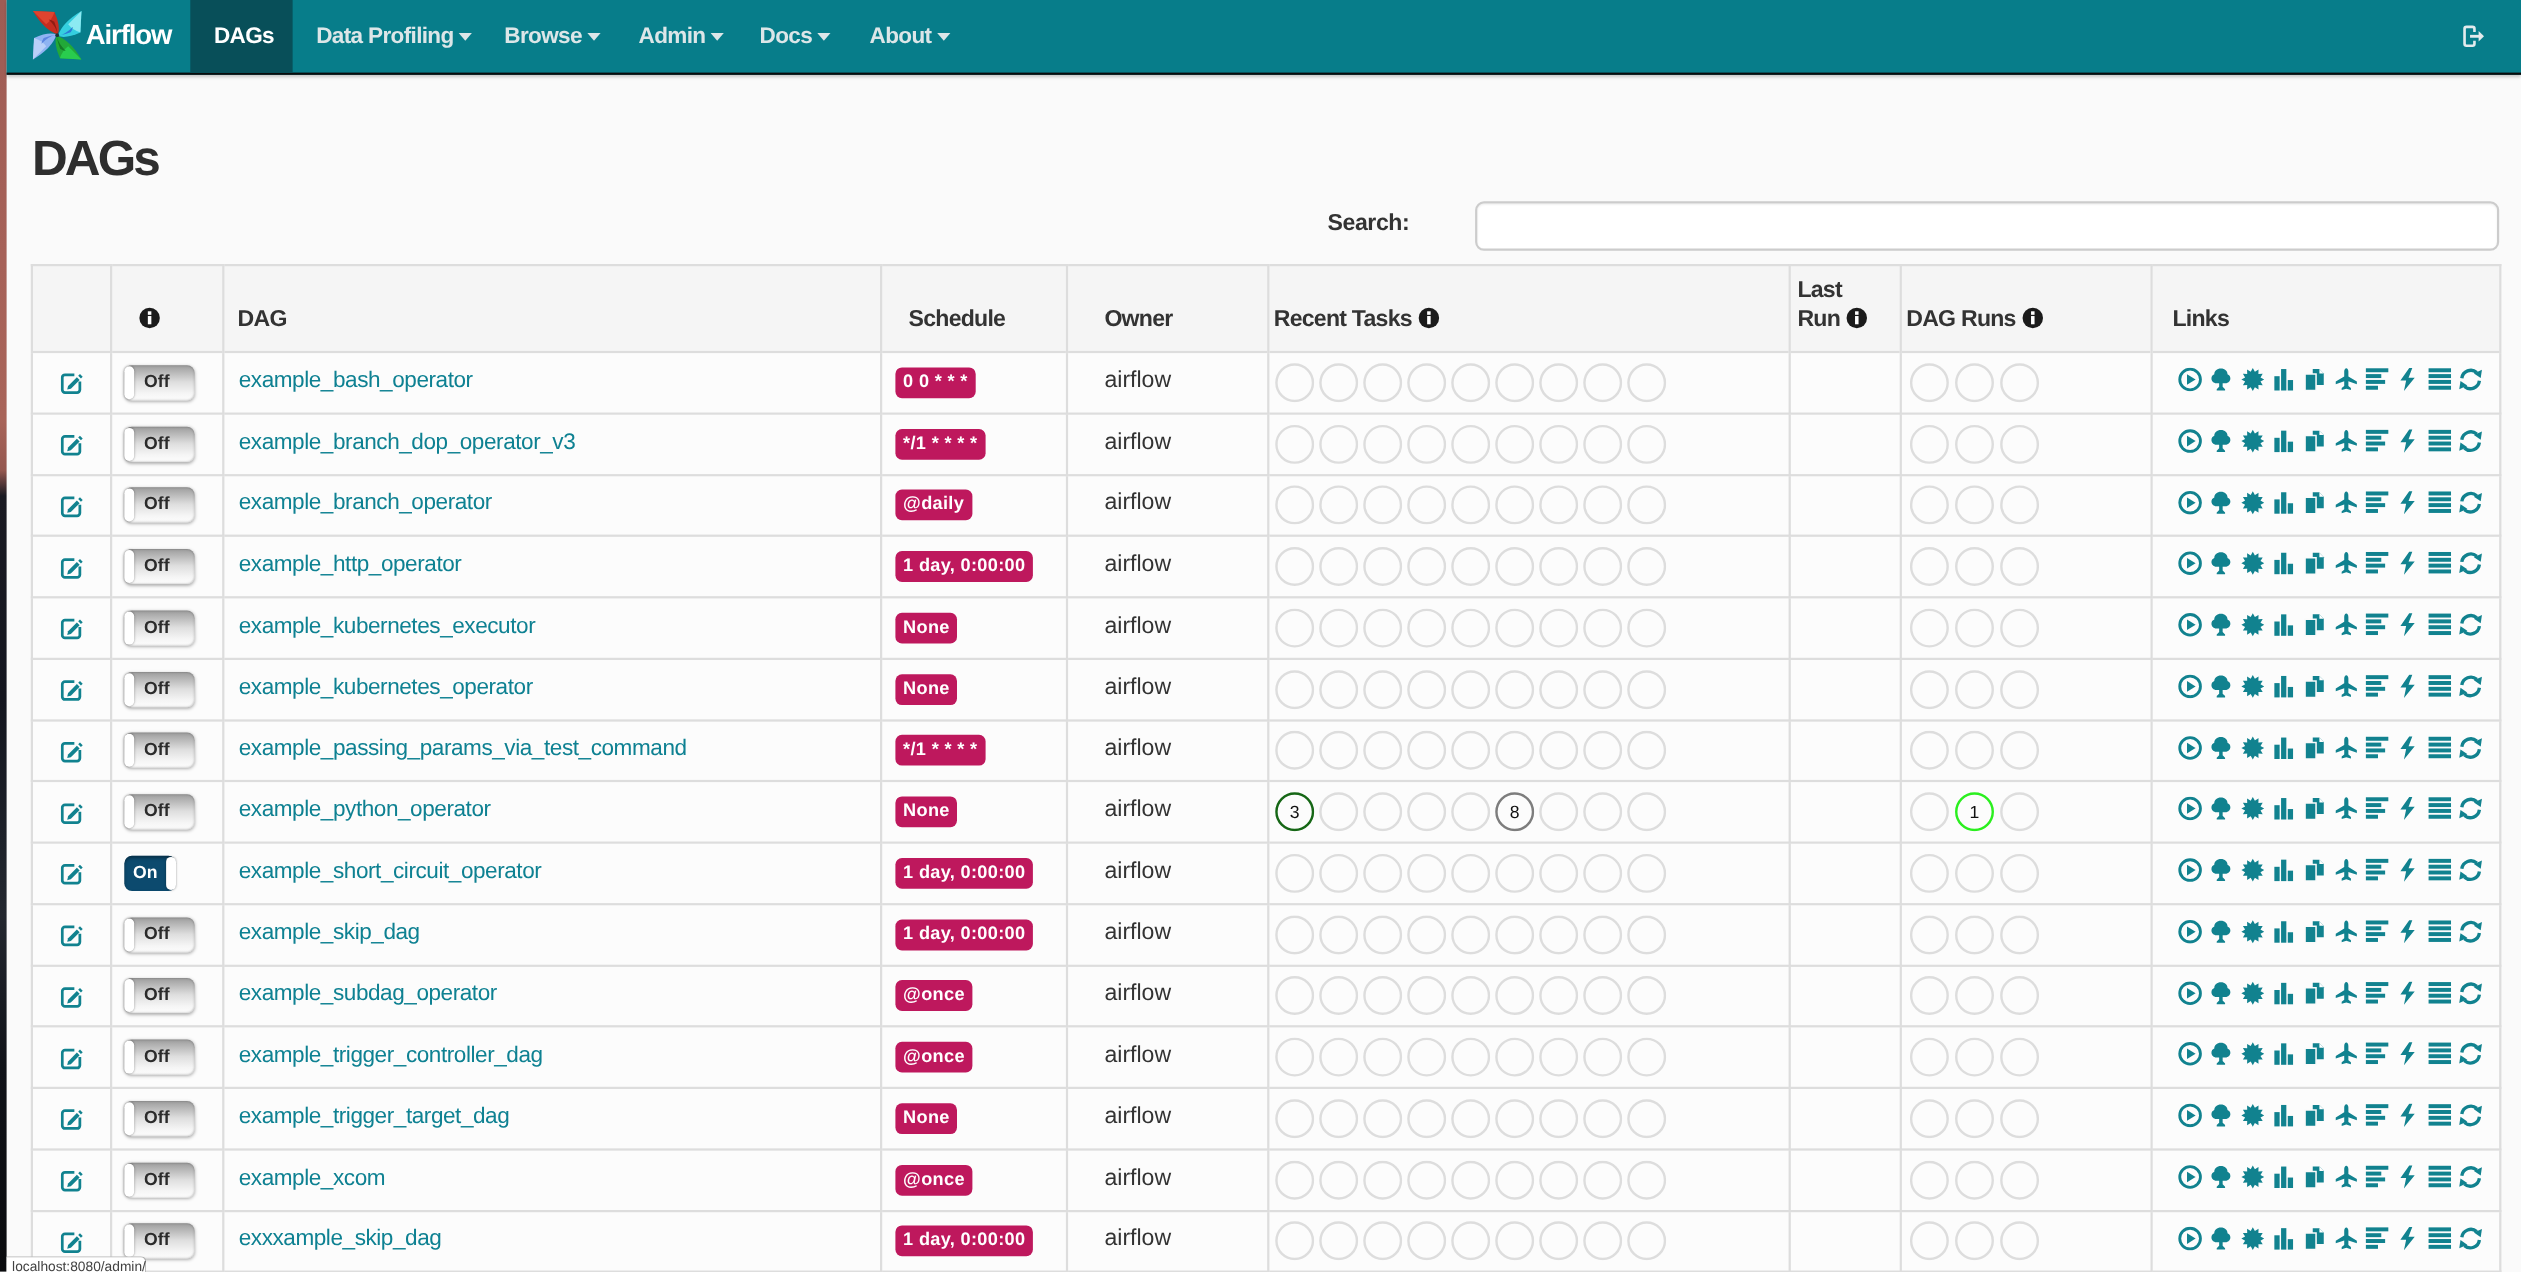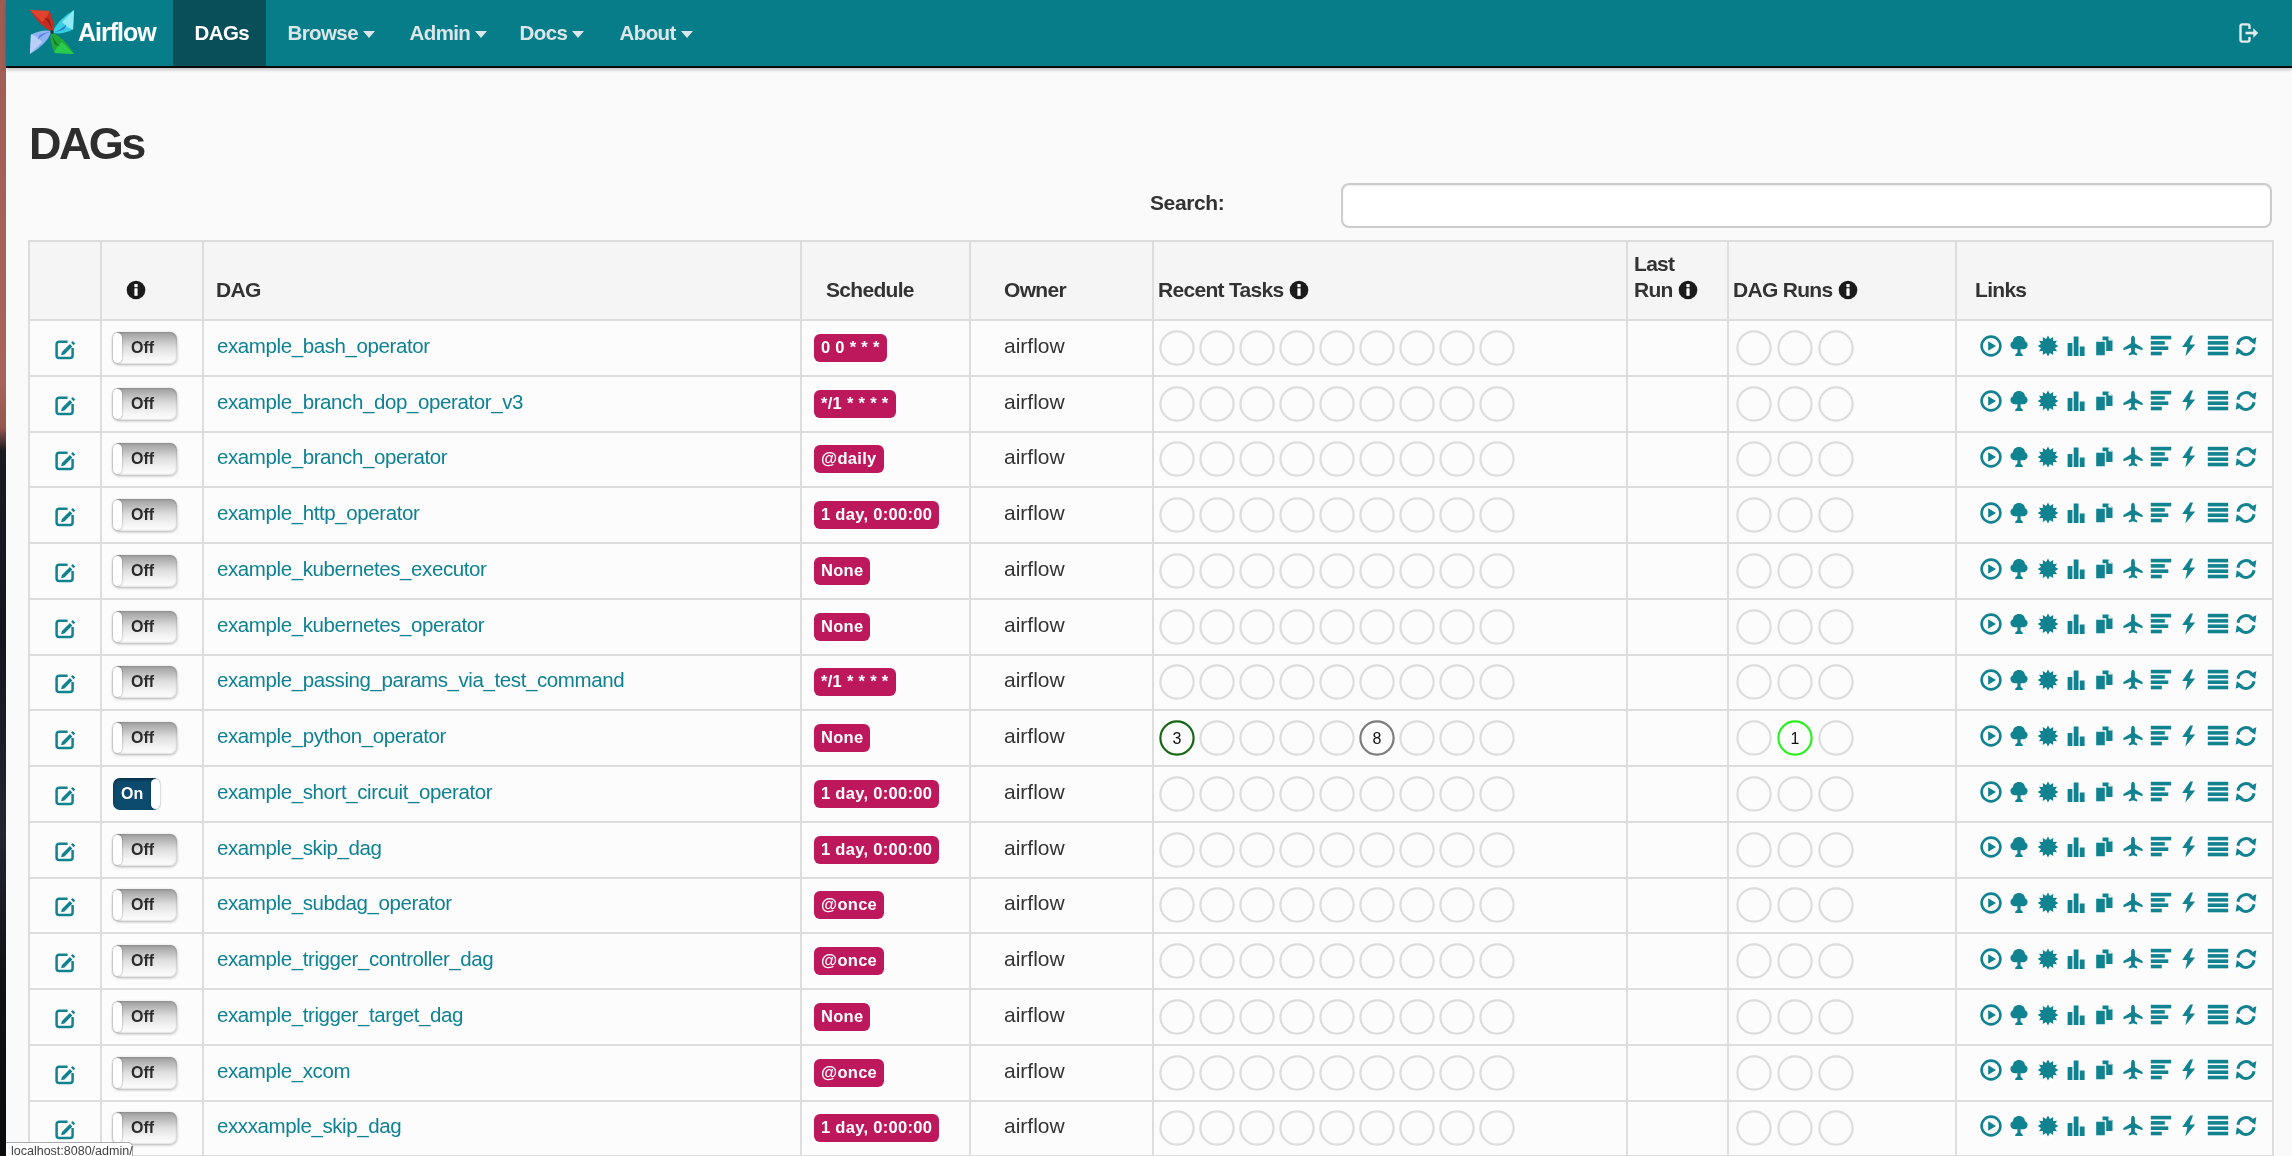--- a/index.html
+++ b/index.html
@@ -12,21 +12,21 @@
 #brand { position:absolute; left:72px; top:0; line-height:64px; color:#fff; font-size:25px; font-weight:bold; letter-spacing:-1px; }
 #nav ul { position:absolute; left:167px; top:0; list-style:none; }
 #nav li { float:left; height:66px; line-height:66px; }
 #nav li a { display:block; padding-left:21.5px; color:#dce6e8; font-size:20.5px; font-weight:bold; letter-spacing:-0.6px; white-space:nowrap; overflow:hidden; }
 #nav li.active { background:#084f59; }
 #nav li.active a { color:#fff; }
 .caret { display:inline-block; width:0; height:0; margin-left:5px; vertical-align:2px;
   border-left:6.5px solid transparent; border-right:6.5px solid transparent; border-top:7px solid #dce6e8; }
 #clock { position:absolute; right:104px; top:0; line-height:63px; color:#dbe4e6; font-size:21px; letter-spacing:-0.2px; }
 h2 { position:absolute; left:29px; top:121px; font-size:45px; letter-spacing:-2.6px; color:#2e2e2e; font-weight:bold; line-height:45px; }
-#slbl { position:absolute; left:1150px; top:191px; width:188px; text-align:left; font-size:21px; font-weight:bold; color:#333; letter-spacing:-0.4px; }
+#slbl { position:absolute; left:1150px; top:191px; width:188px; text-align:center; font-size:21px; font-weight:bold; color:#333; letter-spacing:-0.4px; }
 #sbox { position:absolute; left:1341px; top:183px; width:927px; height:41px; background:#fff;
   border:2px solid #ccc; border-radius:8px; box-shadow:inset 0 1px 2px rgba(0,0,0,0.08); }
 table { position:absolute; left:28px; top:240px; width:2244px; border-collapse:collapse; table-layout:fixed; }
 th,td { border:2px solid #ddd; overflow:hidden; white-space:nowrap; }
 th { height:61px; border-bottom:1px solid #7f1d1d; background:#f5f5f5; vertical-align:bottom; text-align:left;
   font-size:21px; color:#333; letter-spacing:-0.7px; padding:0 0 16px 12px; line-height:26px; }
 td { height:53.76px; background:#fcfcfc; vertical-align:middle; font-size:20px; color:#333; }
 .c0 { text-align:center; }
 .c1 { padding-left:11px; }
 .c2 { padding-left:13px; }
@@ -85,20 +85,23 @@
           <path d="M14,-7.6 Q8,-1.2 0.6,0.6 Q6.5,-0.4 12,-2.6 Q13.6,-5 14,-7.6 Z" fill="#8f1d13"></path>
         </g>
         <circle cx="0" cy="0" r="1.7" fill="#1d3339"></circle>
       </g>
     </svg>
 <span id="brand">Airflow</span>
 <ul>
       <li class="active" style="width:93px">
         <a>DAGs</a>
       </li>
+      <li style="width:171px">
+        <a>Data Profiling<span class="caret"></span></a>
+      </li>
       <li style="width:122px">
         <a>Browse<span class="caret"></span></a>
       </li>
       <li style="width:110px">
         <a>Admin<span class="caret"></span></a>
       </li>
       <li style="width:100px">
         <a>Docs<span class="caret"></span></a>
       </li>
       <li style="width:105px">

